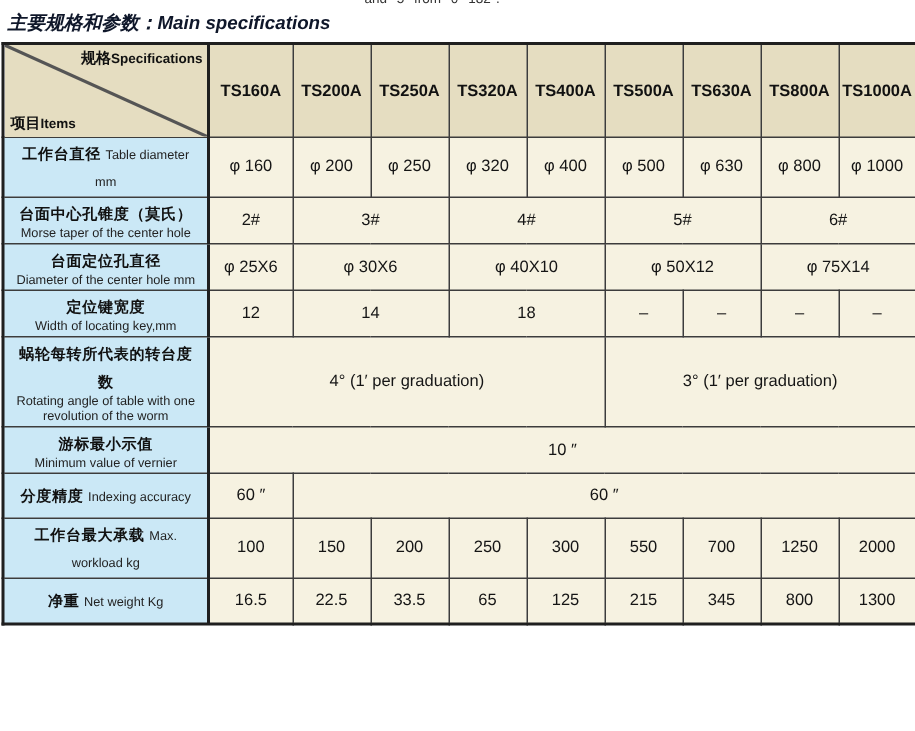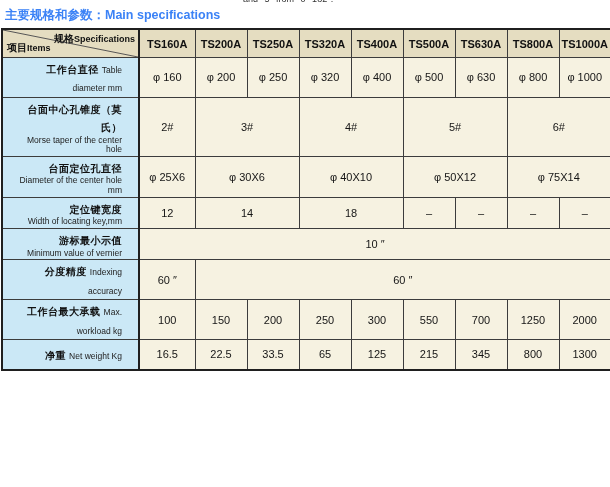--- a/index.html
+++ b/index.html
@@ -6,41 +6,41 @@
   body{
     width:610px;height:487px;position:relative;overflow:hidden;
     background:#ffffff;
     font-family:"Liberation Sans", sans-serif;
     color:#111;
   }
   
   .clipped-line{position:absolute;top:0;left:243px;height:5px;overflow:hidden;}
   .clipped-line span{display:block;margin-top:-6px;font-size:9px;color:#333;word-spacing:4px;}
   
-  .page-title{position:absolute;top:7px;left:5px;font-size:12.5px;font-weight:bold;color:#3b82f6;}
+  .page-title{position:absolute;top:7px;left:5px;font-size:12.5px;font-weight:bold;color:#0f172a;font-style:italic;}
   .page-title .en{font-weight:bold;}
   
   table.spec{
     position:absolute;top:28px;left:1px;width:608px;
     border-collapse:collapse;table-layout:fixed;
     border:2px solid #1f1f1f;
   }
   td{border:1px solid #3c3c3c;padding:0 2px;text-align:center;vertical-align:middle;}
   tr.head td{background:var(--headerBg);font-weight:bold;font-size:11px;height:27px;}
   td.label{
-    background:var(--labelBg);text-align:right;padding:1px 16px;
+    background:var(--labelBg);text-align:center;padding:1px 6px;
     border-right:2px solid #1f1f1f;line-height:1.15;
   }
   td.label .zh{font-weight:bold;font-size:10px;letter-spacing:0.5px;}
   td.label .en{font-size:8.5px;color:#222;}
   tr.two-line td.label .en{display:block;}
   tr.one-line td.label .en{display:inline;margin-left:3px;}
   td.val{background:var(--cellBg);font-size:11px;color:#151515;}
   
-  td.corner{position:relative;background:var(--headerBg);padding:0;border-right:2px solid #1f1f1f;}
+  td.corner{position:relative;background:var(--headerBg);padding:17px;border-right:2px solid #1f1f1f;}
   td.corner svg{position:absolute;top:0;left:0;width:100%;height:100%;}
   td.corner .spec{position:absolute;top:2px;right:3px;font-size:9px;}
   td.corner .items{position:absolute;bottom:2px;left:4px;font-size:9px;}
   td.corner .zh{font-weight:bold;font-size:10px;}
   
   tr.h25 td{height:25px;} tr.h26 td{height:26px;} tr.h27 td{height:27px;} tr.h37 td{height:37px;}
 </style>
 </head>
 <body>
 
@@ -122,20 +122,25 @@
   <td class="val" colspan="2">14</td>
   <td class="val" colspan="2">18</td>
   <td class="val">–</td>
   <td class="val">–</td>
   <td class="val">–</td>
   <td class="val">–</td>
 </tr>
 
 
 
+<tr class="two-line h37">
+  <td class="label"><span class="zh">蜗轮每转所代表的转台度数</span><span class="en">Rotating angle of table with one revolution of the worm</span></td>
+  <td class="val" colspan="5">4° (1′ per graduation)</td>
+  <td class="val" colspan="4">3° (1′ per graduation)</td>
+</tr>
 
 <tr class="two-line h26">
   <td class="label"><span class="zh">游标最小示值</span><span class="en">Minimum value of vernier</span></td>
   <td class="val" colspan="9">10 ″</td>
 </tr>
 
 <tr class="one-line h27">
   <td class="label"><span class="zh">分度精度</span><span class="en">Indexing accuracy</span></td>
   <td class="val">60 ″</td>
   <td class="val" colspan="8">60 ″</td>

